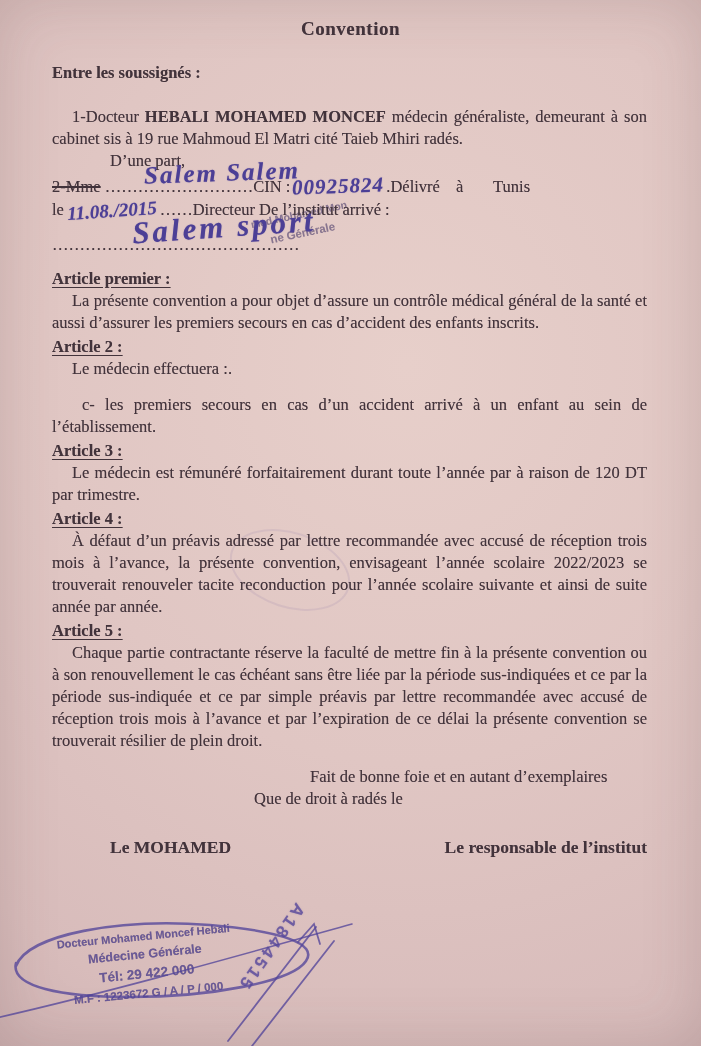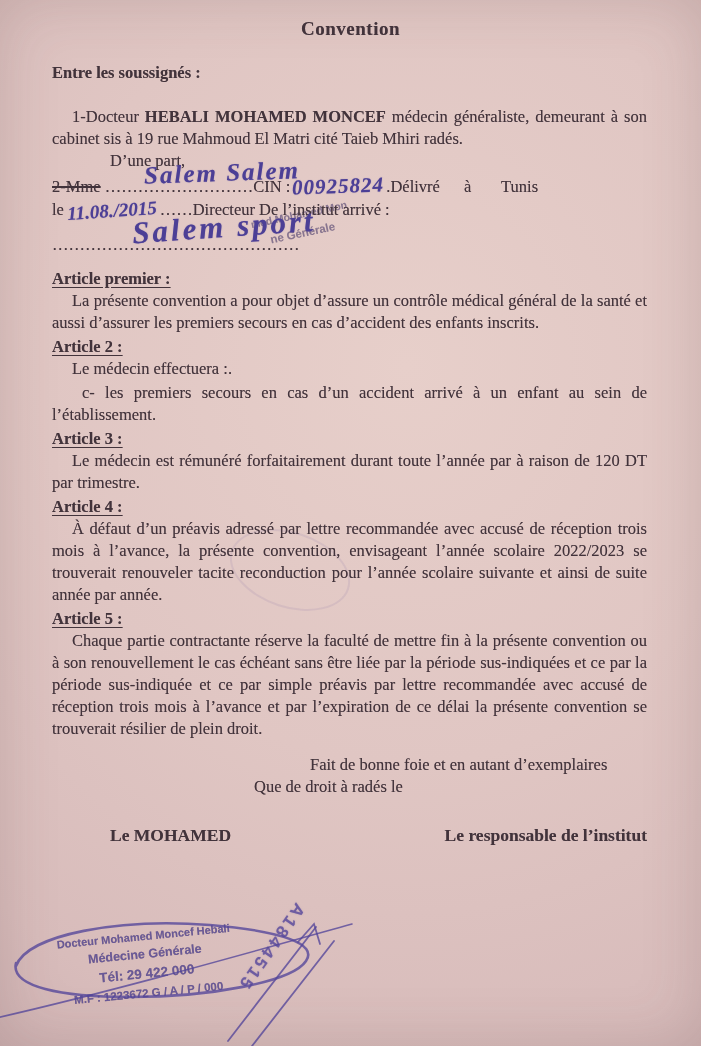--- a/index.html
+++ b/index.html
@@ -18,29 +18,29 @@
     margin:18px 0 22px 0;
     text-align:center;
     font-size:19px;font-weight:bold;letter-spacing:.5px;
   }
   .content{position:relative;z-index:2;padding:0 54px 0 52px;font-size:16.5px;line-height:22px;}
   .intro{margin:0 0 22px 0;font-weight:bold;font-size:16.5px;}
   p{margin:0;}
   .p-just{text-align:justify;text-indent:20px;}
   .p-plain{text-indent:20px;}
   .p-sub{text-indent:30px;margin-top:4px;}
-  .p-sub-just{text-align:justify;text-indent:30px;margin-top:2px;}
+  .p-sub-just{text-align:justify;text-indent:30px;margin-top:14px;}
   .dune{margin-left:58px;}
   .dautre{margin-left:64px;}
   .art-h{font-weight:bold;text-decoration:underline;text-underline-offset:3px;margin-top:2px;}
   .line2{position:relative;margin-top:2px;height:24px;white-space:nowrap;}
   .line3{height:22px;white-space:nowrap;}
   .line4{position:relative;margin-top:14px;height:32px;white-space:nowrap;}
   .struck{text-decoration:line-through;text-decoration-thickness:1.5px;text-align:center;}
-  .spread{word-spacing:26px;margin-left:24px;}
+  .spread{word-spacing:26px;margin-left:16px;}
   .hw{
     font-family:"Liberation Serif",serif;font-style:italic;
     color:#4c3f96;text-shadow:0 0 1px rgba(76,63,150,.5);
     font-weight:bold;
   }
   .hw-name{position:absolute;left:92px;top:-12px;font-size:25px;letter-spacing:2px;transform:rotate(-2deg);}
   .hw-cin{display:inline-block;font-size:21px;letter-spacing:1px;margin:0 2px;transform:rotate(-2deg) translateY(1px);}
   .hw-date{display:inline-block;font-size:19px;margin:0 3px;transform:rotate(-4deg) translateY(2px);}
   .hw-inst{position:absolute;left:80px;top:-18px;font-size:31px;letter-spacing:3px;transform:rotate(-4deg);}
   .closing1{margin:14px 0 0 258px;}

